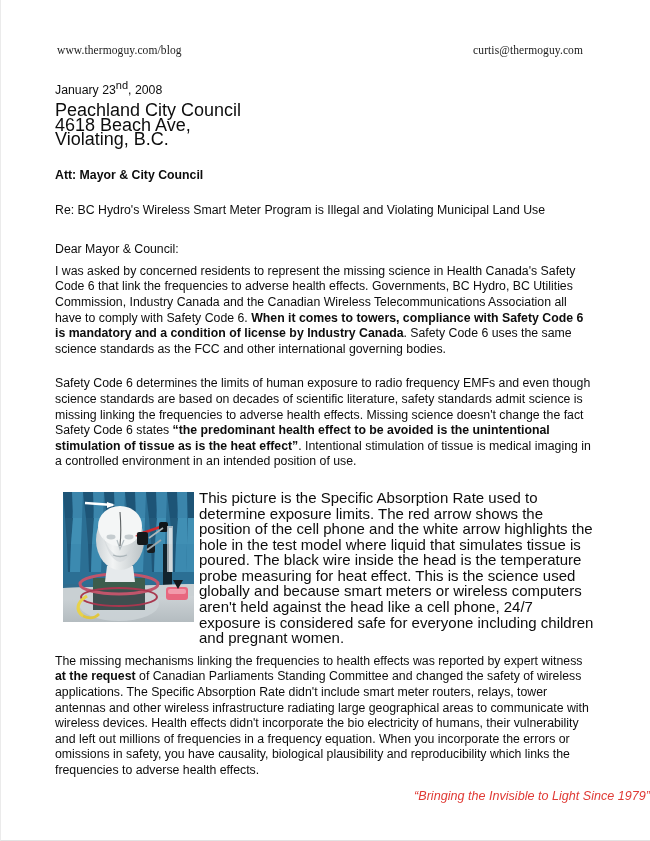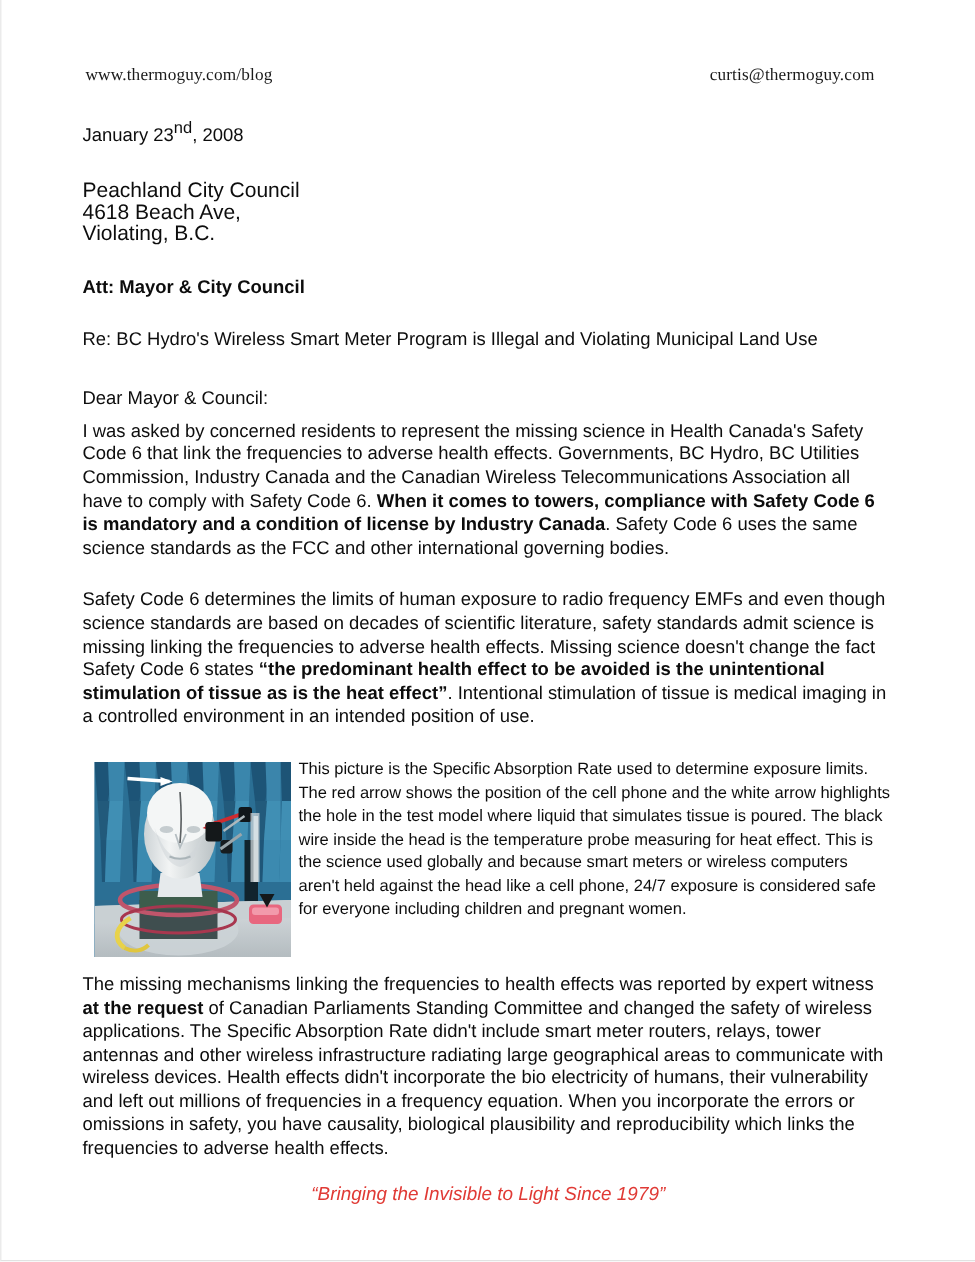--- a/index.html
+++ b/index.html
@@ -44,22 +44,22 @@
   .date {
     margin-top: 27px;
     font-size: 12.3px;
   }
   .date sup {
     font-size: 11px;
     vertical-align: super;
     line-height: 0;
   }
   .address {
-    margin-top: 22px;
-    font-size: 14px;
+    margin-top: 6px;
+    font-size: 18px;
     line-height: 14.6px;
   }
   .attn {
     margin-top: 21px;
     font-size: 12.3px;
     font-weight: bold;
   }
   .subject {
     margin-top: 21px;
     font-size: 12.3px;
@@ -75,21 +75,21 @@
     font-size: 12.3px;
     line-height: 15.6px;
     text-align: left;
   }
   .body-block.tight { margin-top: 19px; }
   .body-block b { font-weight: bold; }
 
   
   .figure-block {
     margin-top: 20px;
-    font-size: 11px;
+    font-size: 15px;
     line-height: 15.6px;
     overflow: hidden;
   }
   .photo {
     float: left;
     width: 131px;
     height: 130px;
     margin: 2px 5px 3px 8px;
     position: relative;
     overflow: hidden;
@@ -98,21 +98,21 @@
   .photo svg { display: block; width: 131px; height: 130px; }
 
   .figure-text { overflow: hidden; }
 
   
   .tagline {
     position: absolute;
     left: 0;
     right: 0;
     top: 789px;
-    text-align: center;
+    text-align: right;
     color: #e03a35;
     font-style: italic;
     font-size: 12.6px;
     font-family: "Liberation Sans", sans-serif;
   }
 </style>
 </head>
 <body>
 
 <div class="page">

